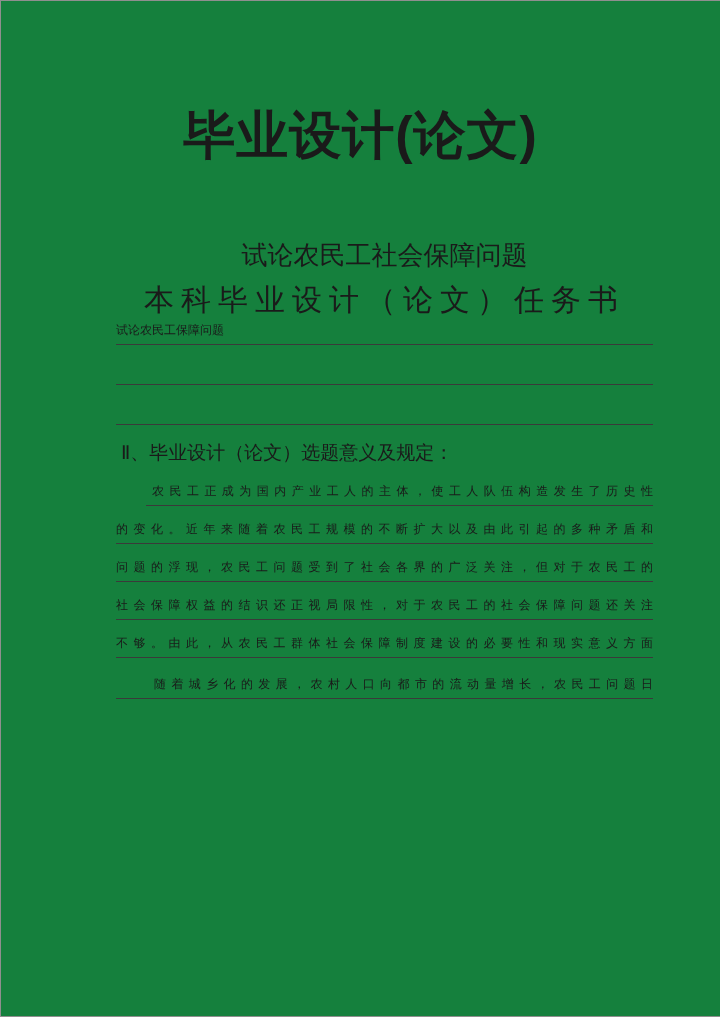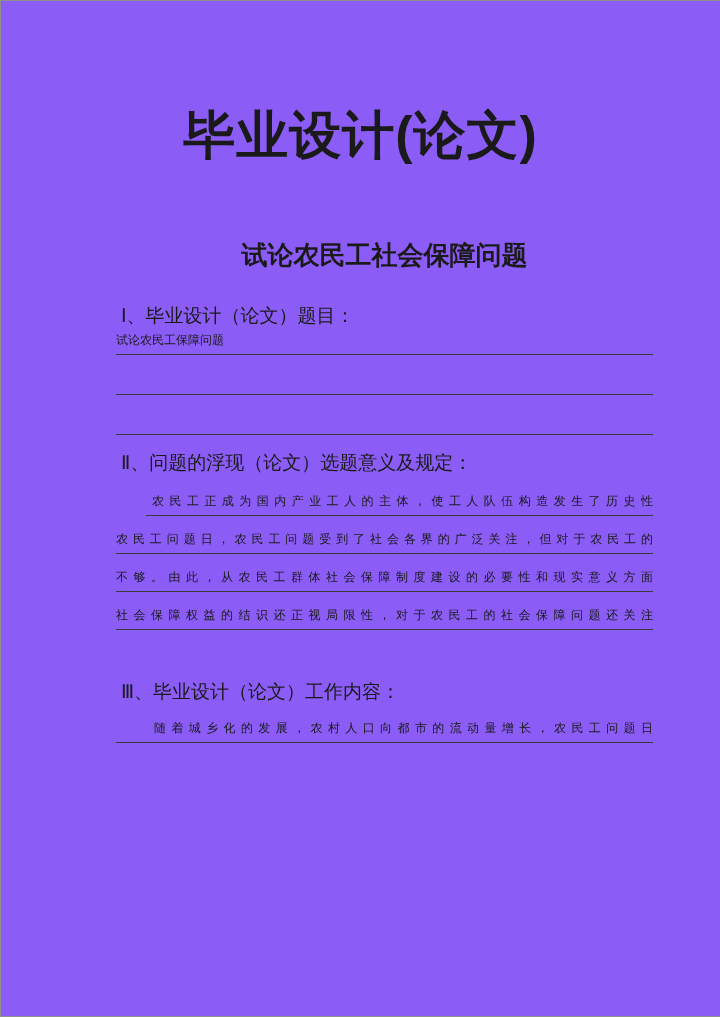--- a/index.html
+++ b/index.html
@@ -5,21 +5,21 @@
   * { margin:0; padding:0; box-sizing:border-box; }
   html,body { background:#ffffff; }
   body {
     width:720px; height:1017px;
     font-family:"Liberation Serif", serif;
     color:#1a1a1a;
   }
   .page {
     position:relative;
     width:720px; height:1017px;
-    background:#8b5cf6;
+    background:#15803d;
     border-top:1px solid #8f8f8f;
     border-left:1px solid #8f8f8f;
     border-bottom:1px solid #8f8f8f;
     overflow:hidden;
   }
   .main-title {
     margin-top:105px;
     text-align:center;
     font-family:"Liberation Sans", sans-serif;
     font-weight:bold;
@@ -28,21 +28,21 @@
     letter-spacing:1px;
   }
   .content {
     margin-left:115px;
     width:537px;
   }
   .subtitle {
     margin-top:76px;
     text-align:center;
     font-family:"Liberation Sans", sans-serif;
-    font-weight:bold;
+    font-weight:normal;
     font-size:26px;
     line-height:30px;
   }
   .task-title {
     margin-top:13px;
     text-align:center;
     font-family:"Liberation Serif", serif;
     font-size:30px;
     line-height:33px;
     letter-spacing:7px;
@@ -89,50 +89,52 @@
 <body>
 
 <div class="page">
 
   <div class="main-title">毕业设计(论文)</div>
 
   <div class="content">
 
     <div class="subtitle">试论农民工社会保障问题</div>
 
+    <div class="task-title">本科毕业设计（论文）任务书</div>
 
-    <div class="sec-header sec1-header">Ⅰ、毕业设计（论文）题目：</div>
 
     <div class="u-line answer-line">
       <span>试论农民工保障问题</span>
     </div>
 
     <div class="u-line blank-line">
         <span></span>
       </div>
 
     <div class="u-line blank-line">
         <span></span>
       </div>
 
-    <div class="sec-header sec2-header">Ⅱ、问题的浮现（论文）选题意义及规定：</div>
+    <div class="sec-header sec2-header">Ⅱ、毕业设计（论文）选题意义及规定：</div>
 
     <div class="u-line p-line just p2-first">
       <span>农民工正成为国内产业工人的主体，使工人队伍构造发生了历史性</span>
     </div>
     <div class="u-line p-line just">
-      <span>农民工问题日，农民工问题受到了社会各界的广泛关注，但对于农民工的</span>
+      <span>的变化。近年来随着农民工规模的不断扩大以及由此引起的多种矛盾和</span>
+    </div>
+    <div class="u-line p-line just">
+      <span>问题的浮现，农民工问题受到了社会各界的广泛关注，但对于农民工的</span>
+    </div>
+    <div class="u-line p-line just">
+      <span>社会保障权益的结识还正视局限性，对于农民工的社会保障问题还关注</span>
     </div>
     <div class="u-line p-line just">
       <span>不够。由此，从农民工群体社会保障制度建设的必要性和现实意义方面</span>
     </div>
-    <div class="u-line p-line just">
-      <span>社会保障权益的结识还正视局限性，对于农民工的社会保障问题还关注</span>
-    </div>
 
-    <div class="sec-header sec3-header">Ⅲ、毕业设计（论文）工作内容：</div>
 
     <div class="u-line p-line just p3-first">
       <span>随着城乡化的发展，农村人口向都市的流动量增长，农民工问题日</span>
     </div>
 
   </div>
 </div>
 
 </body></html>

